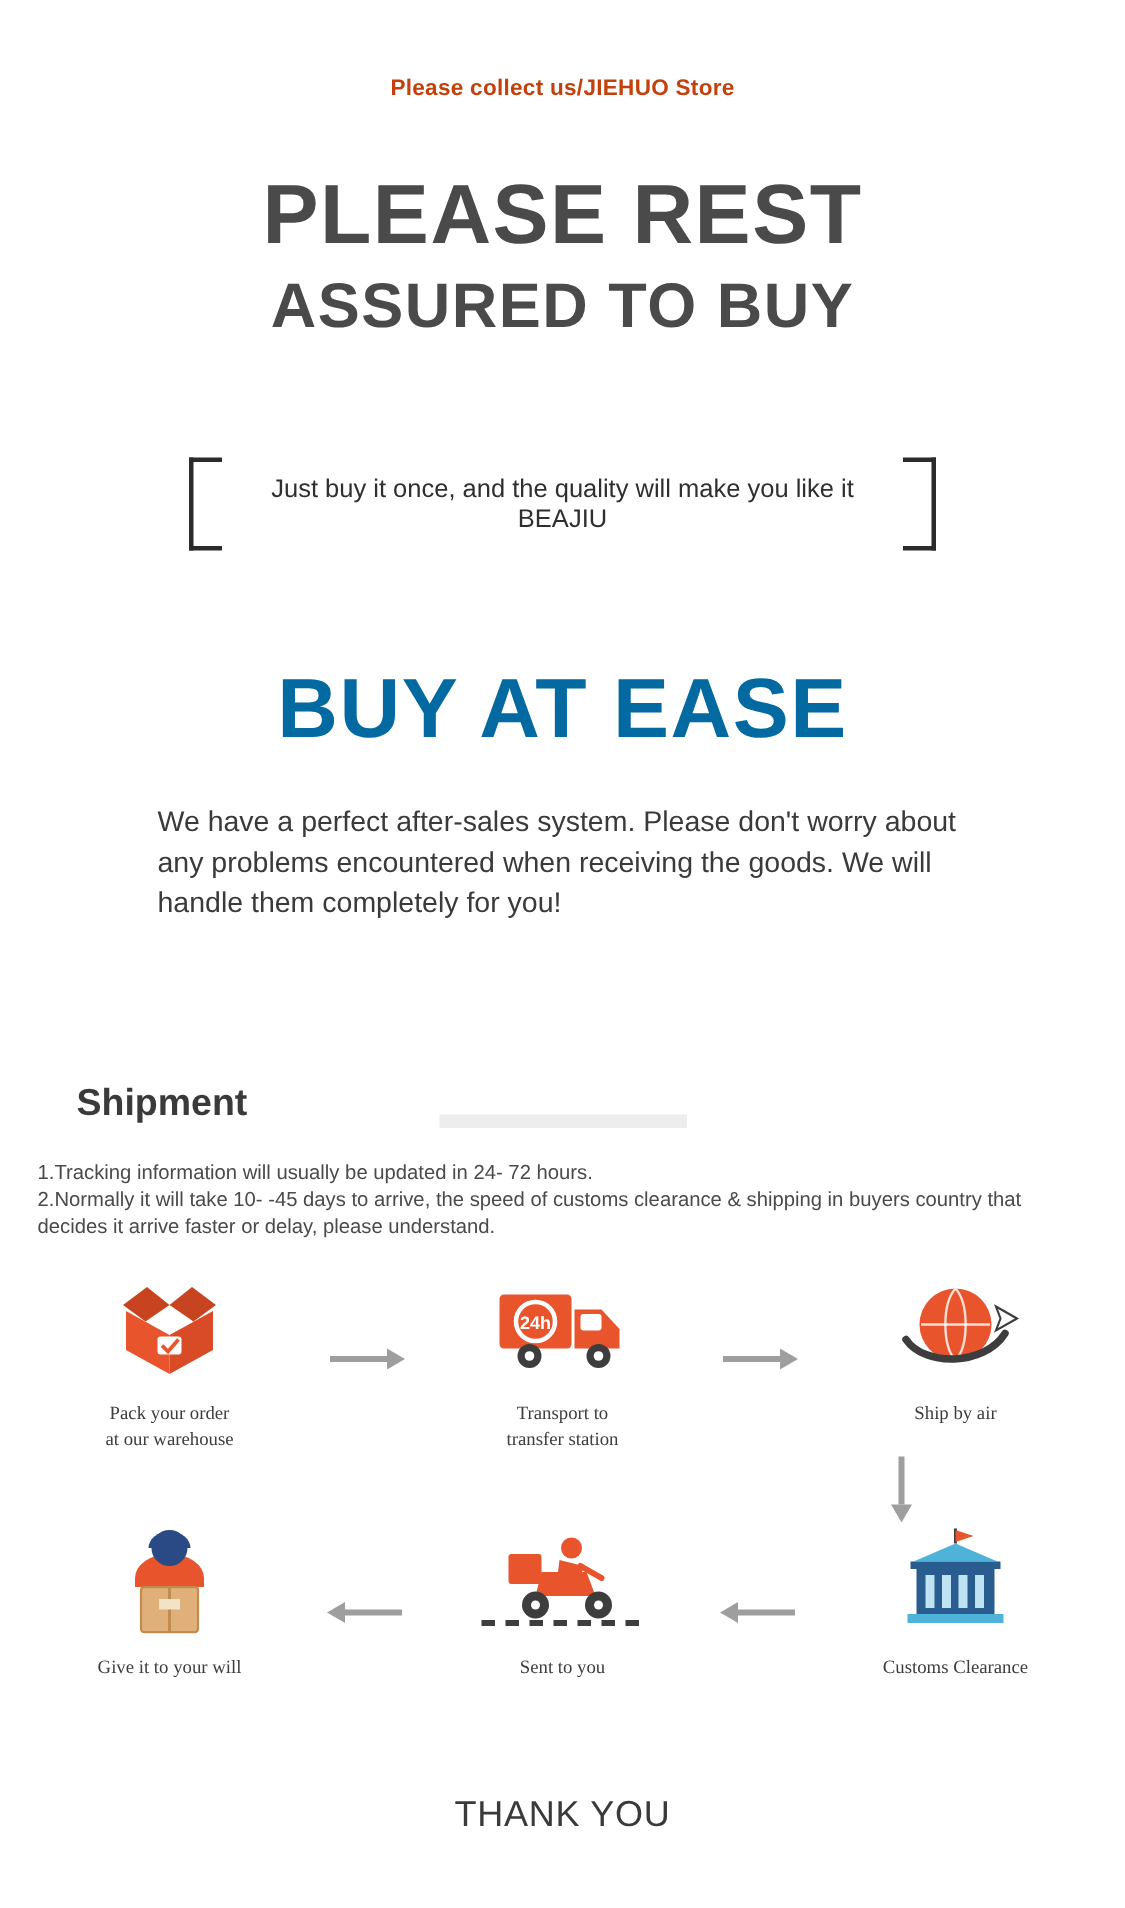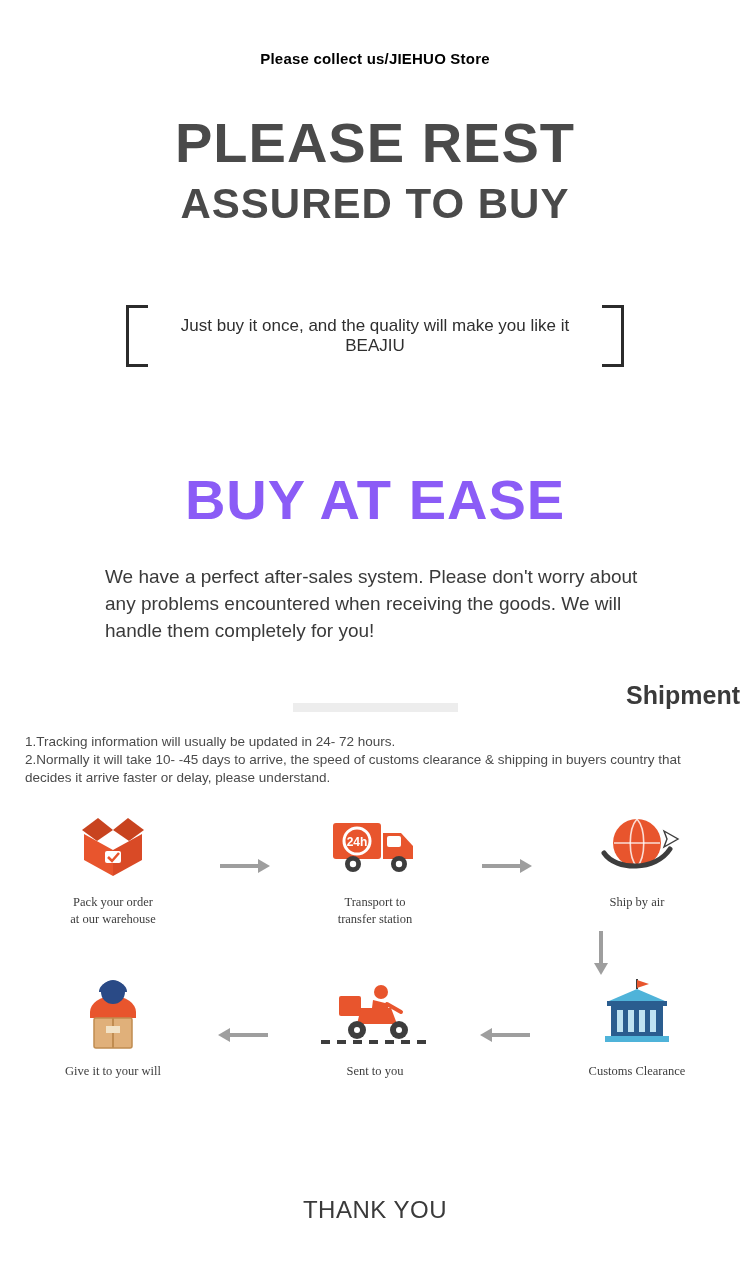--- a/index.html
+++ b/index.html
@@ -15,21 +15,21 @@
     font-family: "Liberation Sans", sans-serif;
     color: #3d3d3d;
     overflow: hidden;
   }
 
   
   .store-line {
     text-align: center;
     font-size: 15px;
     font-weight: bold;
-    color: #000000;
+    color: #c2410c;
     padding-top: 50px;
     letter-spacing: .2px;
   }
 
   
   .headline {
     text-align: center;
     margin-top: 48px;
     color: #4a4a4a;
     line-height: 1.0;
@@ -71,43 +71,44 @@
     transform: translateY(-50%);
     text-align: center;
     font-size: 17px;
     color: #2f2f2f;
     padding: 0 28px;
   }
 
   
   .headline2 {
     text-align: center;
-    margin-top: 100px;
+    margin-top: 72px;
     font-size: 56px;
     font-weight: bold;
-    color: #8b5cf6;
+    color: #0369a1;
     letter-spacing: 1px;
   }
 
   
   .para {
     width: 540px;
     margin: 32px auto 0 auto;
     font-size: 19px;
     line-height: 1.42;
     color: #3a3a3a;
     text-align: left;
   }
 
   
   .ship-head-wrap {
-    margin-top: 36px;
-    text-align: right;
+    margin-top: 104px;
+    text-align: left;
     position: relative;
     height: 34px;
+    padding-left: 41px;
   }
   .ship-rule {
     position: absolute;
     left: 293px;
     top: 22px;
     width: 165px;
     height: 9px;
     background: #ededed;
   }
   .ship-head {

